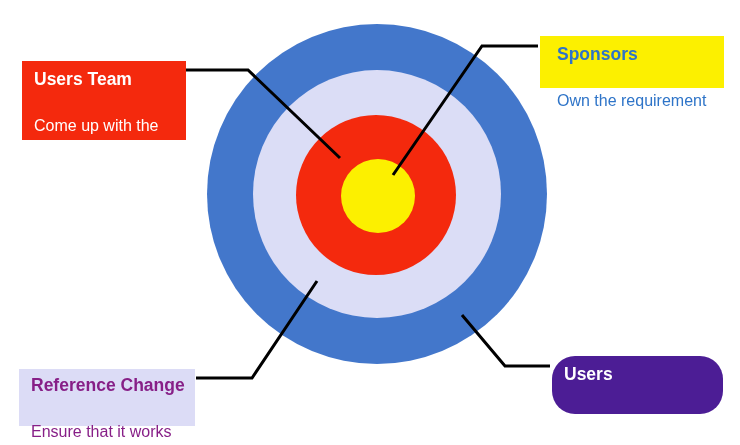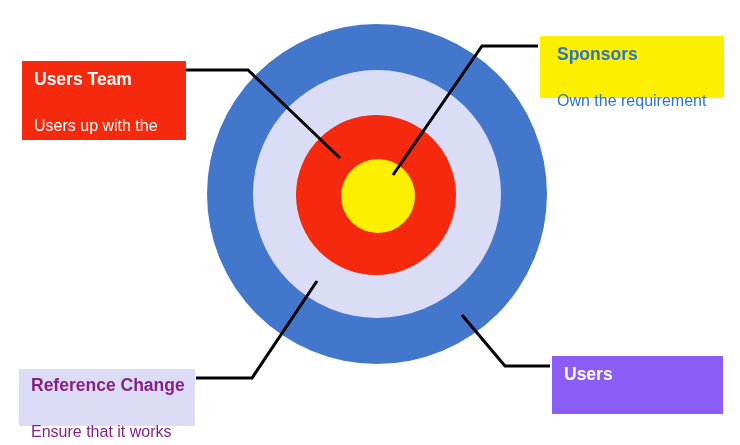--- a/index.html
+++ b/index.html
@@ -30,21 +30,21 @@
     font-size: 17.5px;
     line-height: 23px;
     white-space: nowrap;
   }
   .label-sub {
     font-size: 16px;
     line-height: 22px;
     margin-top: 24px;
   }
   .box-change     { left: 22px;  top: 61px;  width: 164px; height: 79px; }
-  .box-sponsors   { left: 540px; top: 36px;  width: 184px; height: 62px; padding-left: 17px; }
+  .box-sponsors   { left: 540px; top: 36px;  width: 184px; height: 52px; padding-left: 17px; }
   .box-reference  { left: 19px;  top: 369px; width: 176px; height: 57px; padding-top: 5px; }
   .box-users      { left: 552px; top: 356px; width: 171px; height: 58px; }
 </style>
 </head>
 <body>
 
 <div class="canvas">
 
   <svg class="diagram-svg" width="740" height="445" viewBox="0 0 740 445">
     <circle cx="377" cy="194" r="170" fill="#4377CB"></circle>
@@ -53,31 +53,31 @@
     <circle cx="378" cy="196" r="37" fill="#FCF000"></circle>
 
     <polyline points="186,70 248,70 340,158" fill="none" stroke-width="3" stroke="#000000"></polyline>
     <polyline points="538,46 482,46 393,175" fill="none" stroke-width="3" stroke="#000000"></polyline>
     <polyline points="196,378 252,378 317,281" fill="none" stroke-width="3" stroke="#000000"></polyline>
     <polyline points="550,366 505,366 462,315" fill="none" stroke-width="3" stroke="#000000"></polyline>
   </svg>
 
   <div class="label-box box-change" style="background: rgb(244, 41, 13); color: rgb(255, 255, 255);">
     <div class="label-title">Users Team</div>
-    <div class="label-sub">Users up with the solution</div>
+    <div class="label-sub">Come up with the solution</div>
   </div>
 
   <div class="label-box box-sponsors" style="background: rgb(252, 240, 0); color: rgb(46, 116, 200);">
     <div class="label-title">Sponsors</div>
     <div class="label-sub">Own the requirement</div>
   </div>
 
   <div class="label-box box-reference" style="background: rgb(220, 220, 246); color: rgb(135, 31, 135);">
     <div class="label-title">Reference Change</div>
     <div class="label-sub">Ensure that it works</div>
   </div>
 
-  <div class="label-box box-users" style="background: #8b5cf6; color: rgb(255, 255, 255);">
+  <div class="label-box box-users" style="background: #4c1d95; color: rgb(255, 255, 255); border-radius: 23px;">
     <div class="label-title">Users</div>
     <div class="label-sub">Users the benefits</div>
   </div>
 
 </div>
 
 </body></html>

